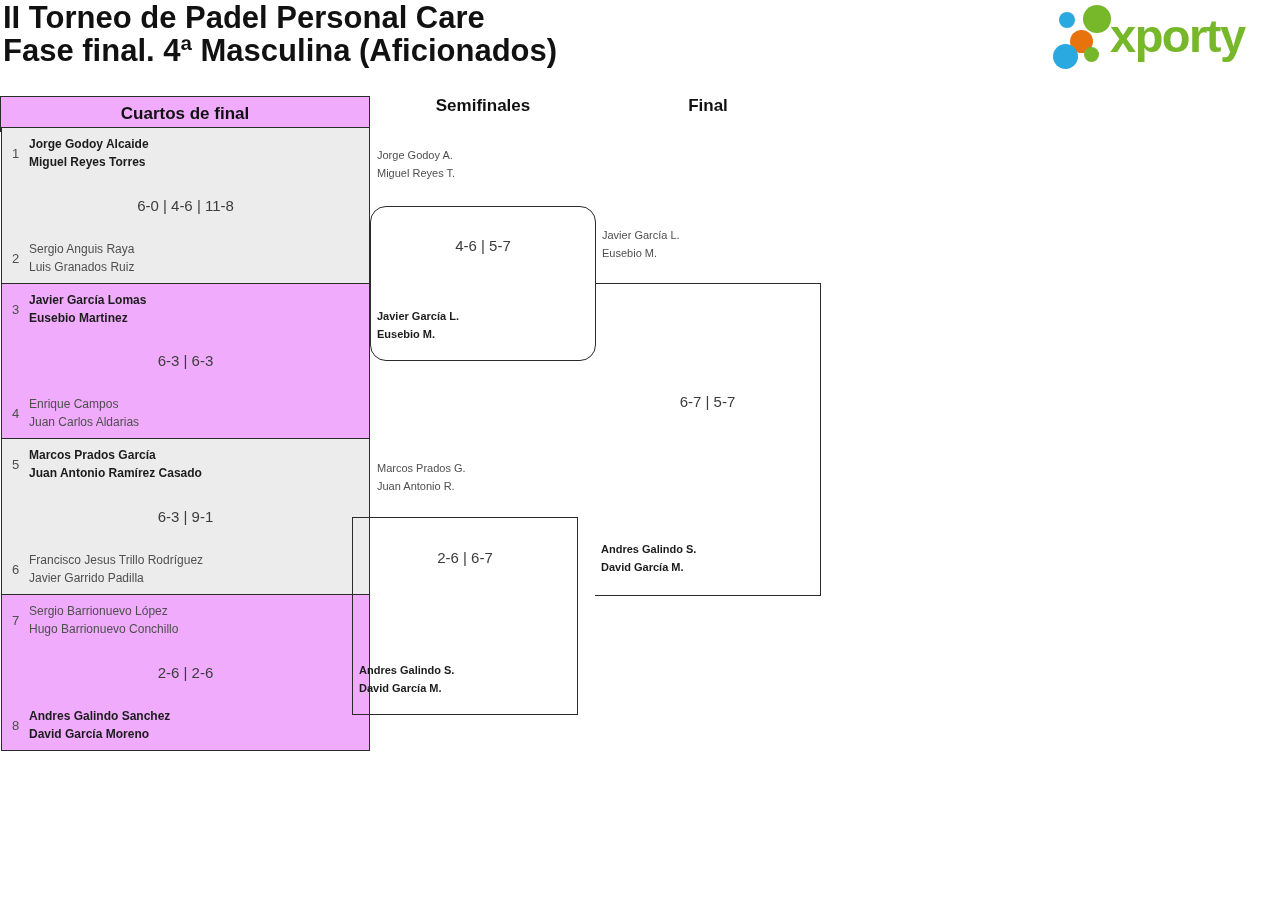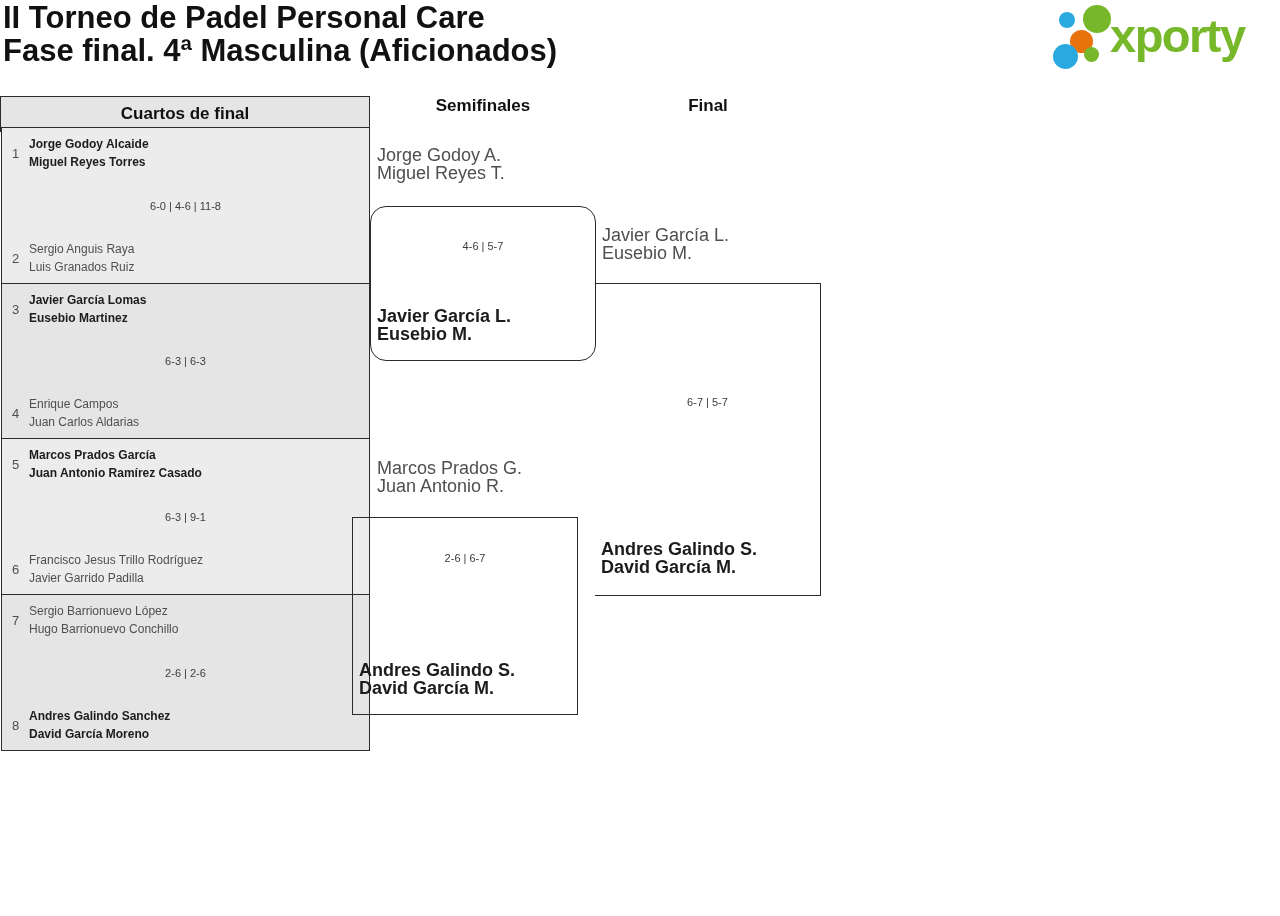--- a/index.html
+++ b/index.html
@@ -22,42 +22,42 @@
   .logo-text { position:absolute; left:60px; top:12px; font-size:47px; line-height:1;
                font-weight:700; letter-spacing:-1.5px; color:#76b82a; }
   
   .col-header { position:absolute; top:96px; font-size:17px; font-weight:700;
                 color:#111; text-align:center; }
   .col-header.qf { left:0;     width:370px; }
   .col-header.sf { left:370px; width:226px; }
   .col-header.fi { left:595px; width:226px; }
   
   .qf { position:absolute; left:1px; width:369px; border:1px solid #2b2b2b;
-        background:#e5e5e5; display:flex; flex-direction:column;
+        background:#f0abfc; display:flex; flex-direction:column;
         justify-content:space-between; padding:7px 0; }
   .qf.gray { background:#ececec; }
   .qf1 { top:127px; height:157px; }
   .qf2 { top:283px; height:156px; }
   .qf3 { top:438px; height:157px; }
   .qf4 { top:594px; height:157px; }
   .team-row { display:flex; align-items:center; }
   .seed { flex:0 0 27px; width:27px; text-align:center; font-size:13px; color:#4f4f4f; }
   .names { font-size:12px; line-height:18px; color:#4f4f4f; }
   .team-row.winner .names { color:#1c1c1c; font-weight:700; }
-  .score { text-align:center; font-size:11px; line-height:18px; color:#3c3c3c; }
+  .score { text-align:center; font-size:15px; line-height:18px; color:#3c3c3c; }
   
   .match-box { position:absolute; border:1px solid #2b2b2b; background:transparent; }
   .sf1 { left:370px; top:206px; width:226px; height:155px;border-radius:16px; }
   .sf2 { left:352px; top:517px; width:226px; height:198px; }
   .fin { left:595px; top:283px; width:226px; height:313px; border-left:none; }
   .match-box .score { position:absolute; left:0; width:100%; }
   .sf1 .score { top:30px; }
   .sf2 .score { top:31px; }
   .fin .score { top:109px; }
-  .team-label { font-size:18px; line-height:18px; color:#4f4f4f; }
+  .team-label { font-size:11px; line-height:18px; color:#4f4f4f; }
   .team-label.winner { color:#1c1c1c; font-weight:700; }
   .feed { position:absolute; }
   .feed-sf1 { left:377px; top:146px; }
   .feed-sf2 { left:377px; top:459px; }
   .feed-fin { left:602px; top:226px; }
   .inbox-team { position:absolute; left:6px; }
   .sf1 .inbox-team { bottom:17px; }
   .sf2 .inbox-team { bottom:17px; }
   .fin .inbox-team { bottom:19px; }
 </style>

